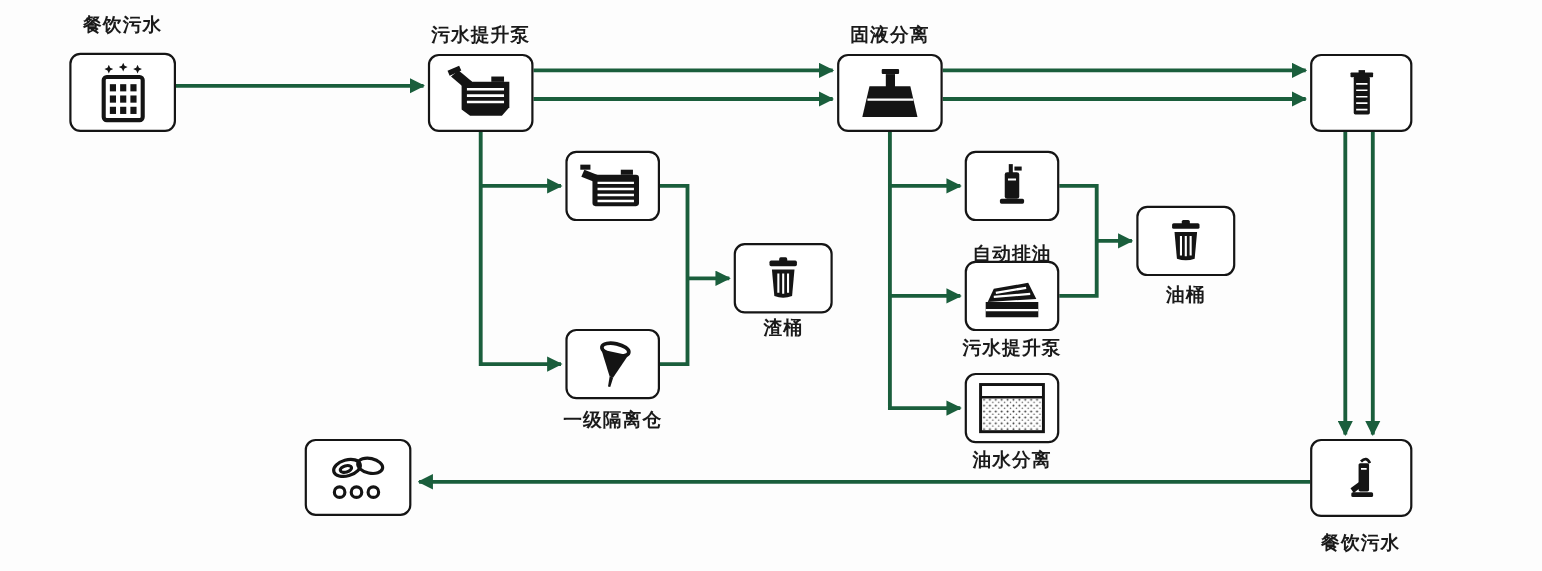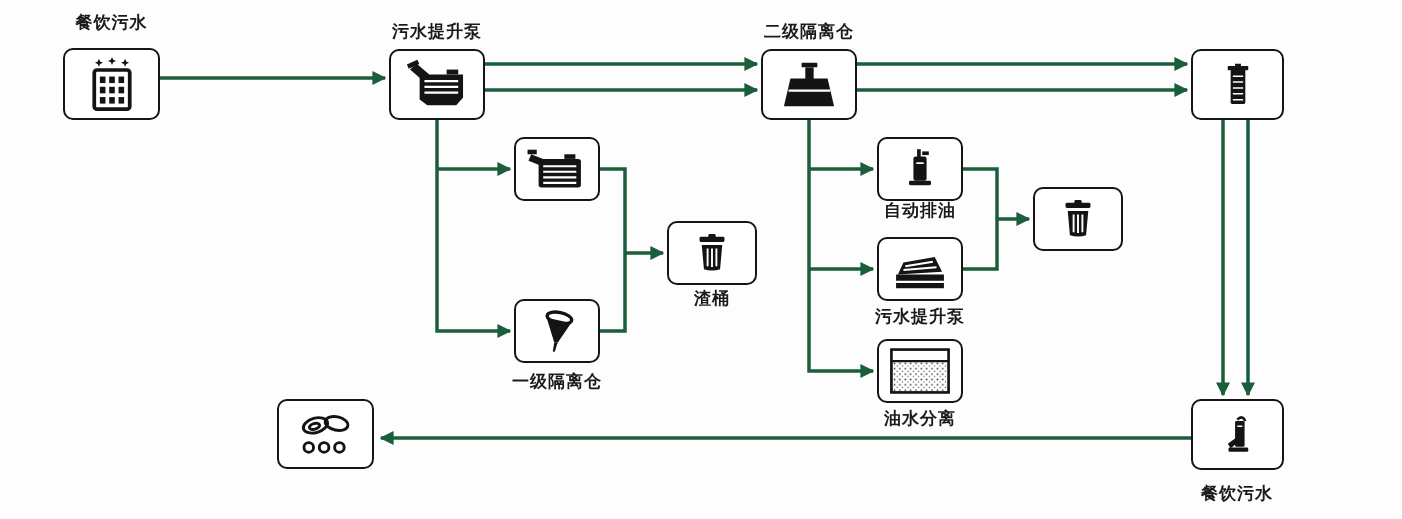--- a/index.html
+++ b/index.html
@@ -106,21 +106,21 @@
   <div class="node" style="left:761px;top:49px;width:96px;height:71px">
     <svg width="60" height="52" viewBox="0 0 64 56">
       <g class="fi">
         <rect x="28" y="9" width="9" height="13"></rect>
         <rect x="24" y="4" width="17" height="5" rx="1"></rect>
         <path d="M12 21 H52 L59 51 H5 Z"></path>
       </g>
       <path class="wl" d="M10 34 H55" stroke-width="2.4"></path>
     </svg>
   </div>
-  <div class="label" style="left:721px;top:21px;width:176px">二级隔离仓</div>
+  <div class="label" style="left:721px;top:21px;width:176px">固液分离</div>
 
   <div class="node" style="left:1191px;top:49px;width:93px;height:71px">
     <svg width="44" height="58" viewBox="0 0 60 60">
       <g class="fi">
         <rect x="20" y="9" width="20" height="47" rx="2"></rect>
         <rect x="16" y="4" width="28" height="6" rx="1"></rect>
         <rect x="26" y="1" width="8" height="4"></rect>
       </g>
       <g class="wl" stroke-width="2">
         <path d="M23 18 H37 M23 26 H37 M23 34 H37 M23 42 H37 M23 50 H37"></path>
@@ -171,21 +171,21 @@
     <svg width="44" height="50" viewBox="0 0 60 60">
       <g class="fi">
         <rect x="26" y="3" width="5" height="11"></rect>
         <rect x="33" y="6" width="9" height="5"></rect>
         <rect x="21" y="13" width="18" height="33" rx="3"></rect>
         <rect x="15" y="46" width="30" height="6" rx="2"></rect>
       </g>
       <path class="wl" d="M25 22 H35" stroke-width="2.4"></path>
     </svg>
   </div>
-  <div class="label" style="left:840px;top:200px;width:160px">自动排油</div>
+  <div class="label" style="left:840px;top:220px;width:160px">自动排油</div>
 
   <div class="node" style="left:877px;top:237px;width:86px;height:64px">
     <svg width="60" height="46" viewBox="0 0 64 50">
       <g class="fi">
         <path d="M6 31 H58 V46 H6 Z"></path>
         <path d="M8 31 L56 28 L48 12 L14 18 Z"></path>
       </g>
       <g class="wl" stroke-width="2.2">
         <path d="M16 22 L46 17 M14 26 L50 23"></path>
         <path d="M6 39 H58"></path>
@@ -214,20 +214,21 @@
       <g class="fi">
         <rect x="25" y="4" width="10" height="6" rx="2"></rect>
         <rect x="13" y="8" width="34" height="7" rx="2"></rect>
         <path d="M16 19 H44 L41 52 Q30 56 19 52 Z"></path>
       </g>
       <g class="wl" stroke-width="2.6">
         <path d="M24 24 V48 M30 24 V49 M36 24 V48"></path>
       </g>
     </svg>
   </div>
+  <div class="label" style="left:998px;top:258px;width:160px">油桶</div>
 
   <div class="node" style="left:277px;top:399px;width:97px;height:70px">
     <svg width="66" height="46" viewBox="0 0 64 48">
       <g class="si" stroke-width="3">
         <ellipse cx="21" cy="15" rx="13" ry="7.5" transform="rotate(-16 21 15)"></ellipse>
         <ellipse cx="20" cy="16" rx="5.5" ry="3" transform="rotate(-16 20 16)"></ellipse>
         <ellipse cx="43" cy="13" rx="12" ry="7" transform="rotate(12 43 13)"></ellipse>
         <circle cx="14" cy="38" r="5"></circle>
         <circle cx="30" cy="38" r="5"></circle>
         <circle cx="46" cy="38" r="5"></circle>

